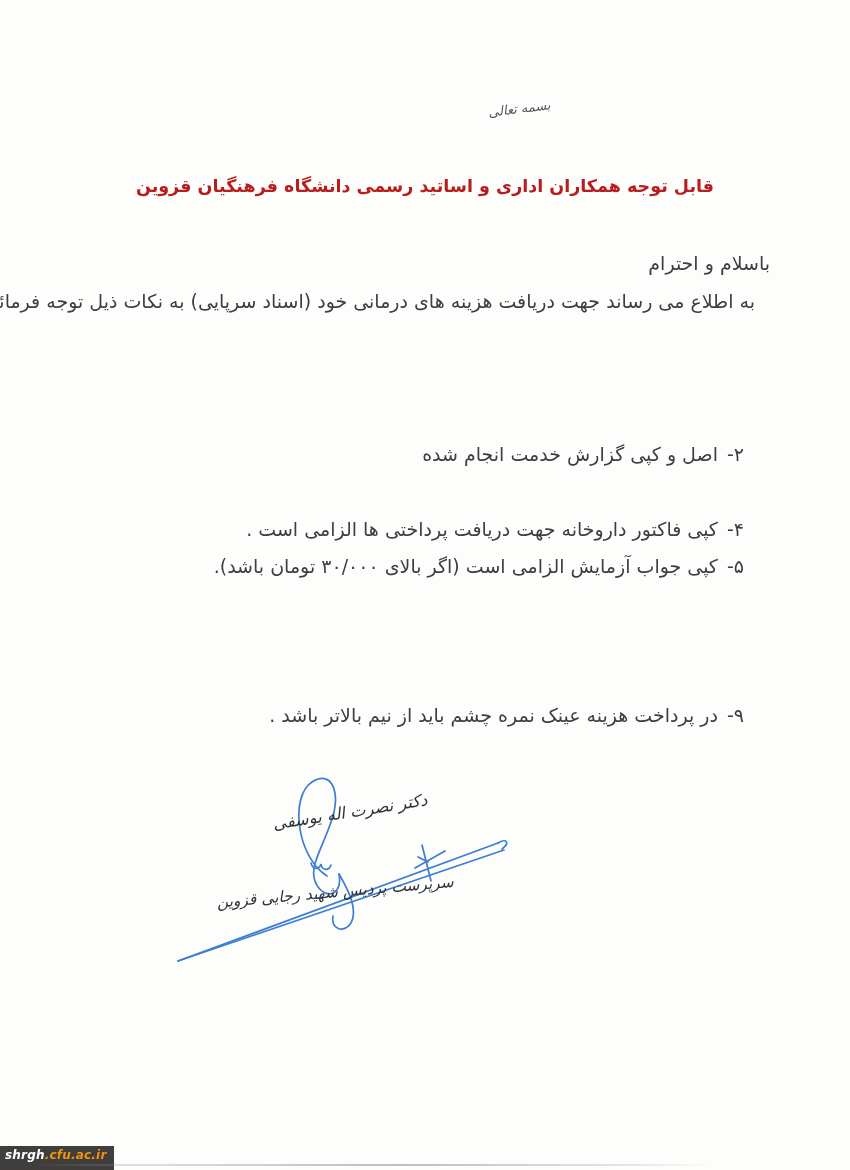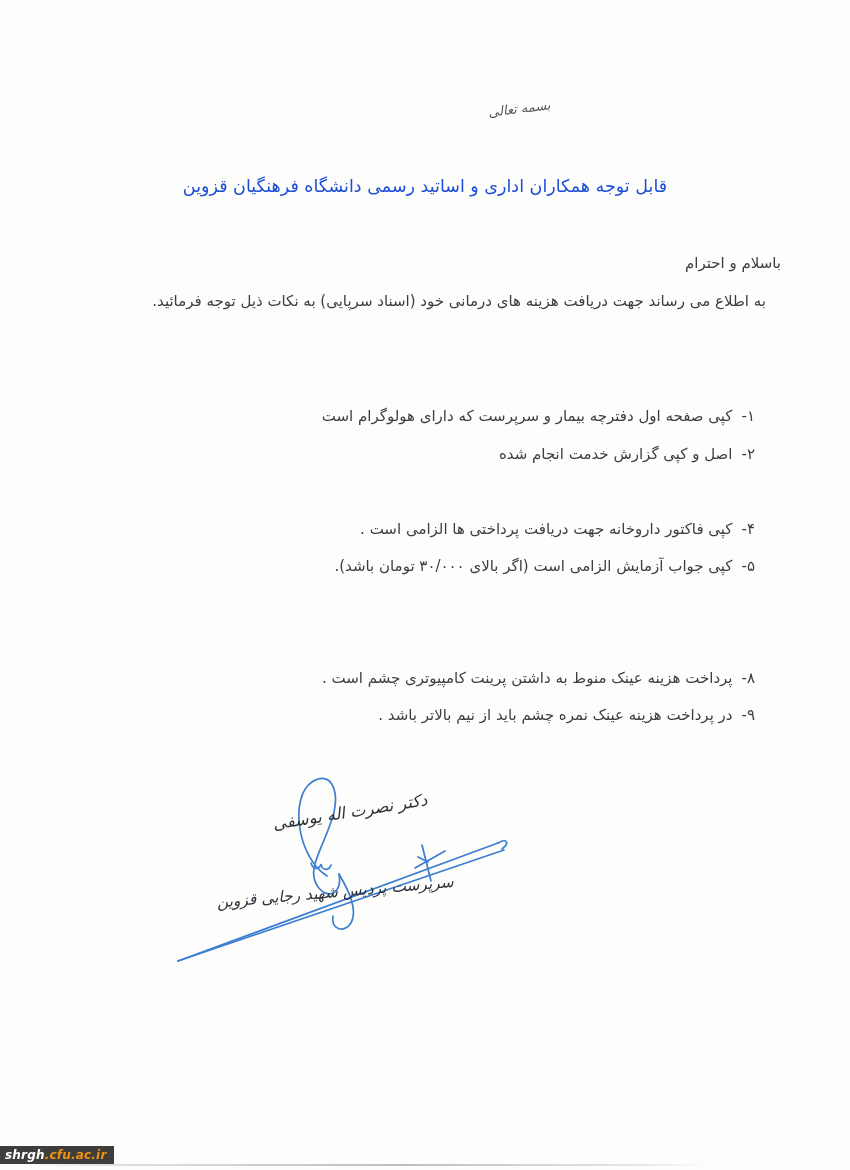--- a/index.html
+++ b/index.html
@@ -15,29 +15,29 @@
   .abs{position:absolute;}
   .besmele{
     top:101px;right:300px;
     font-size:13px;color:#55575a;
     transform:rotate(-7deg);
     font-style:italic;
   }
   .title{
     top:176px;left:0;right:0;
     text-align:center;
-    font-weight:normal;
+    font-weight:bold;
     font-size:17.5px;
-    color:#1d4ed8;
+    color:#b91c1c;
     letter-spacing:.2px;
   }
   .line{
-    right:69px;left:60px;
+    right:80px;left:60px;
     direction:rtl;text-align:right;
-    font-size:15px;
+    font-size:19px;
     line-height:22px;
     white-space:nowrap;
   }
   .greeting{top:252px;}
   .intro{top:290px;padding-right:15px;}
   .section-a{top:328px;}
   .section-b{top:368px;padding-right:4px;}
   .item{padding-right:26px;}
   .item .marker{margin-left:9px;}
   .sig-svg{top:760px;left:160px;}
@@ -52,21 +52,21 @@
   .sig-role{
     top:882px;left:244px;width:210px;
     direction:rtl;text-align:center;
     font-size:15.5px;color:#2e343c;
     transform:rotate(-5deg);
     font-style:italic;
     white-space:nowrap;
   }
   .watermark{
     top:1146px;left:0;
-    height:18px;line-height:18px;
+    height:24px;line-height:18px;
     padding:0 7px 0 5px;
     font-size:12px;font-weight:bold;font-style:italic;
     letter-spacing:.2px;
     font-family:"DejaVu Sans",sans-serif;
   }
   .scan-line{
     top:1164px;left:30px;width:680px;height:2px;
     background:linear-gradient(90deg,rgba(140,145,150,0) 0%,rgba(140,145,150,.25) 10%,rgba(120,130,140,.5) 55%,rgba(140,145,150,.2) 90%,rgba(140,145,150,0) 100%);
   }
 </style>
@@ -78,34 +78,28 @@
   <div class="abs besmele">بسمه تعالی</div>
 
   <div class="abs title">قابل توجه همکاران اداری و اساتید رسمی دانشگاه فرهنگیان قزوین</div>
 
   <div class="abs line greeting">باسلام و احترام</div>
 
   <div class="abs line intro">به اطلاع می رساند جهت دریافت هزینه های درمانی خود (اسناد سرپایی) به نکات ذیل توجه فرمائید.</div>
 
 
 
-  <div class="abs line item" style="top:405px">
-    <span class="marker">۱-</span><span>کپی صفحه اول دفترچه بیمار و سرپرست که دارای هولوگرام است</span>
-  </div>
   <div class="abs line item" style="top:443px">
     <span class="marker">۲-</span><span>اصل و کپی گزارش خدمت انجام شده</span>
   </div>
   <div class="abs line item" style="top:518px">
     <span class="marker">۴-</span><span>کپی فاکتور داروخانه جهت دریافت پرداختی ها الزامی است .</span>
   </div>
   <div class="abs line item" style="top:555px">
     <span class="marker">۵-</span><span>کپی جواب آزمایش الزامی است (اگر بالای ۳۰/۰۰۰ تومان باشد).</span>
-  </div>
-  <div class="abs line item" style="top:667px">
-    <span class="marker">۸-</span><span>پرداخت هزینه عینک منوط به داشتن پرینت کامپیوتری چشم است .</span>
   </div>
   <div class="abs line item" style="top:704px">
     <span class="marker">۹-</span><span>در پرداخت هزینه عینک نمره چشم باید از نیم بالاتر باشد .</span>
   </div>
 
   <svg class="abs sig-svg" width="480" height="230" viewBox="0 0 480 230" fill="none" stroke="#3d7ed2" stroke-width="1.7" stroke-linecap="round">
 
     <path d="M 167 116 C 136 96 130 36 152 22 C 173 9 181 34 171 62 C 161 92 146 110 158 127 C 169 141 183 132 179 114"></path>
 
     <path d="M 151 103 c 2 7 8 7 10 1 c 1 7 8 7 10 1"></path>

